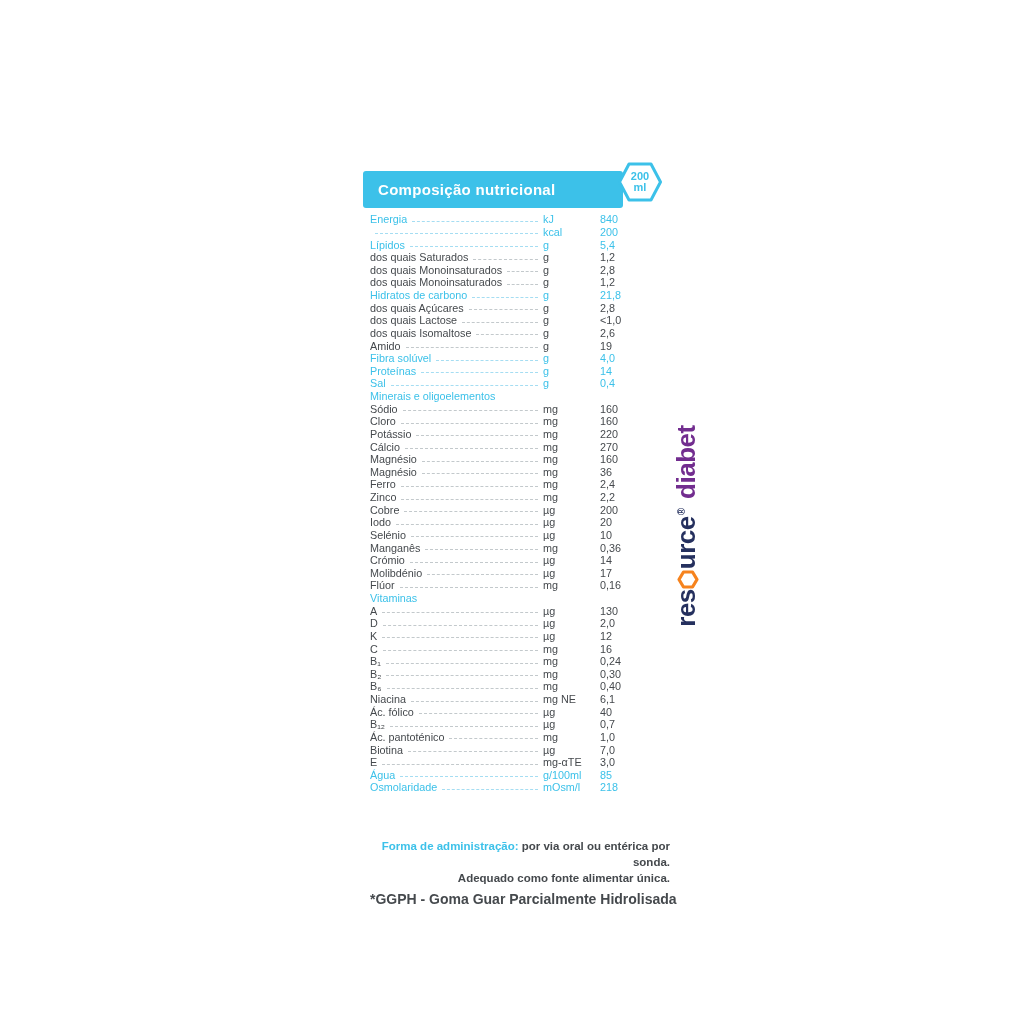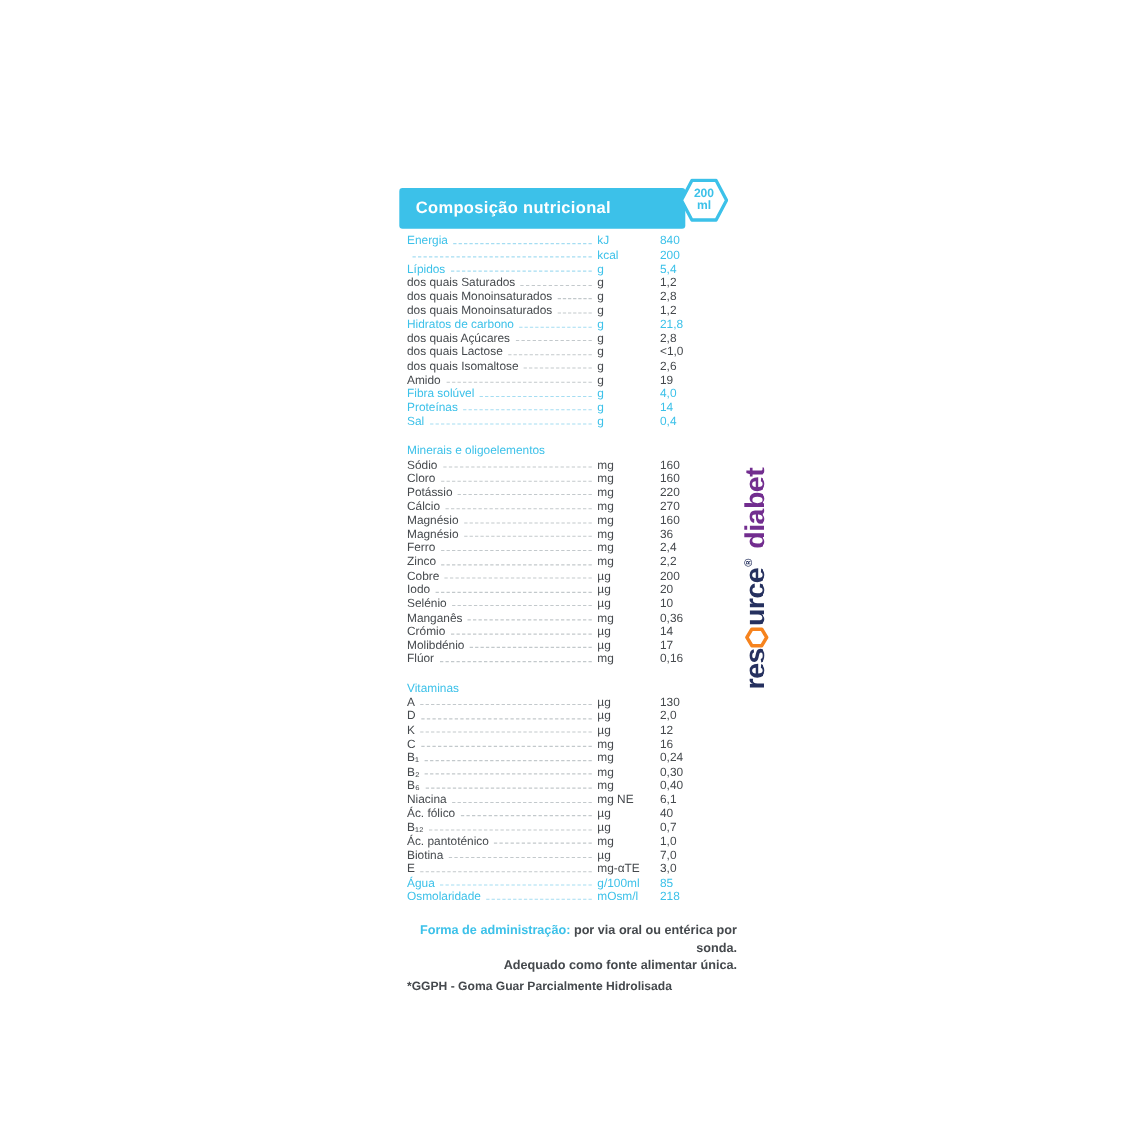--- a/index.html
+++ b/index.html
@@ -18,28 +18,28 @@
   
   .table{position:absolute;left:370px;top:213px;width:290px;}
   .trow{display:flex;align-items:center;height:12.64px;font-size:10.8px;color:#45494d;white-space:nowrap;}
   .trow .tlabel{flex:0 0 auto;}
   .trow .tleader{flex:1 1 auto;height:0;border-bottom:1px dashed #c3c9cc;margin:0 5px;transform:translateY(2px);}
   .trow .tleader.noline{border-color:transparent;}
   .trow .tunit{flex:0 0 57px;}
   .trow .tvalue{flex:0 0 60px;}
   .trow.hl{color:#3cc1e9;}
   .trow.hl .tleader{border-color:#a5ddf2;}
-  .tsection{height:12.64px;margin-top:14px;display:flex;align-items:center;
+  .tsection{height:12.64px;margin-top:0;display:flex;align-items:center;
             font-size:10.8px;color:#3cc1e9;white-space:nowrap;}
 
   
   .adminnote{position:absolute;left:370px;top:838px;width:300px;font-size:11.5px;line-height:16px;
              font-weight:700;color:#45494d;text-align:right;}
   .adminnote .lead{color:#3cc1e9;}
-  .footnote{position:absolute;left:370px;top:891px;font-size:11px;font-weight:700;color:#45494d;white-space:nowrap;}
+  .footnote{position:absolute;left:370px;top:891px;font-size:14px;font-weight:700;color:#45494d;white-space:nowrap;}
 
   
   .logo{position:absolute;left:576px;top:508px;width:210px;height:36px;
         transform:rotate(-90deg);transform-origin:center;
         display:flex;align-items:flex-end;justify-content:center;white-space:nowrap;}
   .logo .res{color:#25305e;font-weight:700;font-size:26px;letter-spacing:-0.5px;line-height:26px;}
   .logo .hexo{margin:0 0.5px;display:inline-block;}
   .logo .reg{color:#25305e;font-weight:700;font-size:10px;vertical-align:top;line-height:10px;
              position:relative;top:-12px;left:1px;}
   .logo .diabet{color:#722d8f;font-weight:700;font-size:26px;letter-spacing:-0.5px;line-height:26px;margin-left:10px;}

